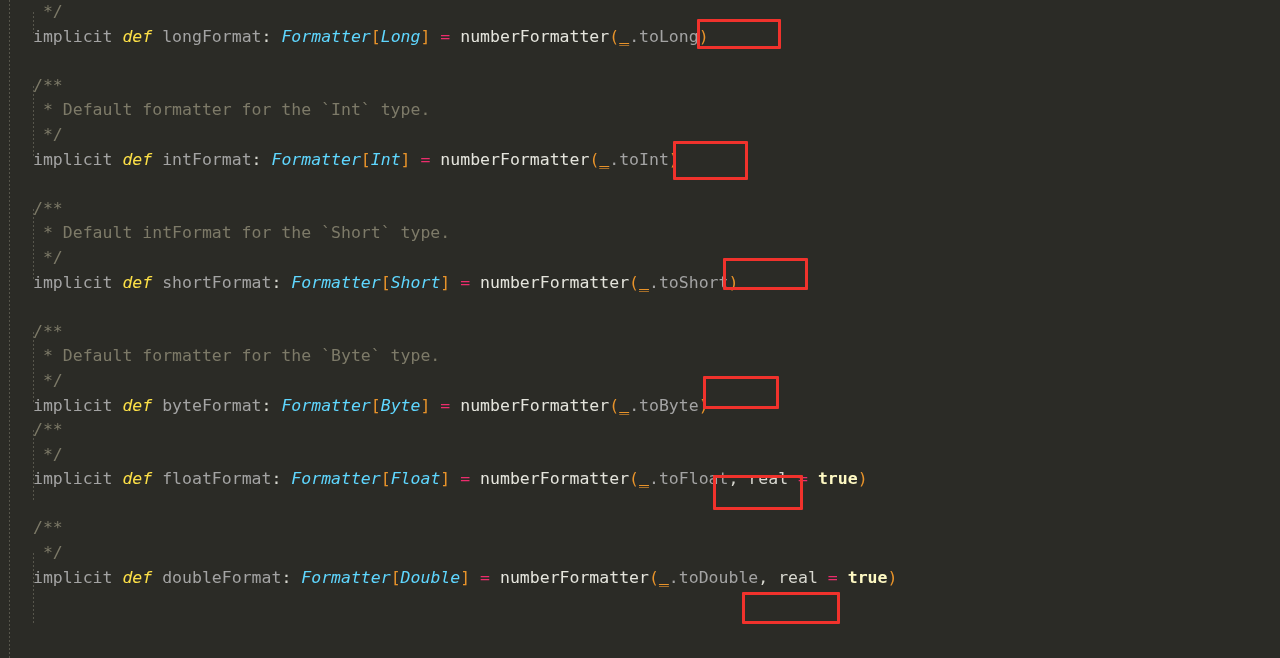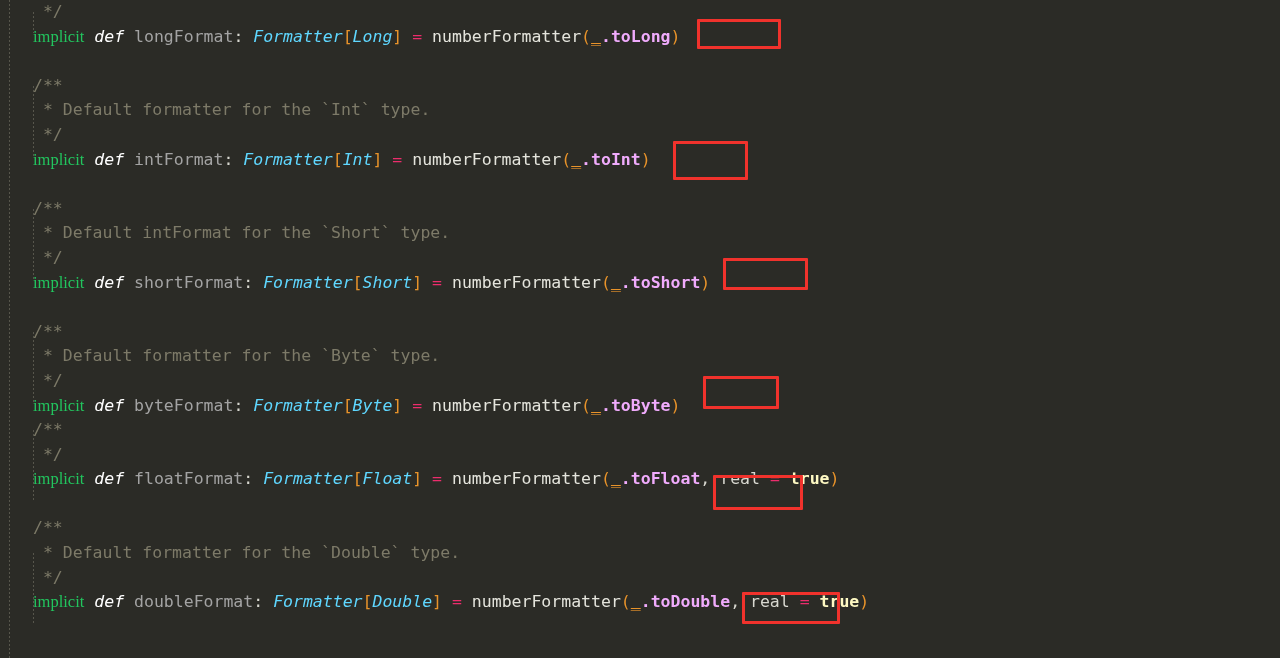--- a/index.html
+++ b/index.html
@@ -61,30 +61,30 @@
     line-height: 24.6px;
     white-space: pre;
     font-size: 16.5px;
     letter-spacing: 0px;
     color: #d8d8d0;
     padding-left: 33px;
     box-sizing: border-box;
   }
 
   
-  .t-kw        { color: #22c55e; font-family: Liberation Serif, serif; }                          
-  .t-def       { color: #ffffff; font-style: italic; margin-top: 20px; }      
+  .t-kw        { color: #a3a3a3; }                          
+  .t-def       { color: #fde047; font-style: italic; margin-top: 20px; }      
   .t-name      { color: #a3a3a3; }                          
   .t-type      { color: #5fd7ff; font-style: italic; }      
   .t-punct     { color: #d8d8d0; }                          
   .t-brk       { color: #e8932a; }                          
   .t-op        { color: #ec2d6c; }                          
   .t-call      { color: #e4e4dc; }                          
   .t-under     { color: #e8932a; text-decoration: underline; } 
-  .t-method    { color: #f0abfc; font-weight: bold; }                          
+  .t-method    { color: #a3a3a3; }                          
   .t-param     { color: #d8d8d0; text-align: right; }                          
   .t-bool      { color: #fef9c3; font-weight: bold; }                          
   .t-cmt       { color: #7d7a68; }                          
   .t-cmt-d     { color: #7d7a68; }                          
 
   
   .annot-box {
     position: absolute;
     border: 3px solid #f0322c;
     box-sizing: border-box;
@@ -115,21 +115,20 @@
       <div class="line"><span class="t-punct"></span></div>
       <div class="line" style="padding-left: 33px;"><span class="t-cmt-d" style="margin-left: 0px;">/**</span></div>
       <div class="line"><span class="t-cmt"> * Default formatter for the `Byte` type.</span></div>
       <div class="line"><span class="t-cmt-d"> */</span></div>
       <div class="line"><span class="t-kw">implicit</span><span class="t-punct"> </span><span class="t-def">def</span><span class="t-punct"> </span><span class="t-name">byteFormat</span><span class="t-punct">: </span><span class="t-type">Formatter</span><span class="t-brk">[</span><span class="t-type">Byte</span><span class="t-brk">]</span><span class="t-punct"> </span><span class="t-op">=</span><span class="t-punct"> </span><span class="t-call">numberFormatter</span><span class="t-brk">(</span><span class="t-under">_</span><span class="t-method">.toByte</span><span class="t-brk">)</span></div>
       <div class="line" style="padding-left: 33px;"><span class="t-cmt-d" style="margin-left: 0px;">/**</span></div>
       <div class="line"><span class="t-cmt-d"> */</span></div>
       <div class="line"><span class="t-kw">implicit</span><span class="t-punct"> </span><span class="t-def">def</span><span class="t-punct"> </span><span class="t-name">floatFormat</span><span class="t-punct">: </span><span class="t-type">Formatter</span><span class="t-brk">[</span><span class="t-type">Float</span><span class="t-brk">]</span><span class="t-punct"> </span><span class="t-op">=</span><span class="t-punct"> </span><span class="t-call">numberFormatter</span><span class="t-brk">(</span><span class="t-under">_</span><span class="t-method">.toFloat</span><span class="t-punct">,</span><span class="t-punct"> </span><span class="t-param">real</span><span class="t-punct"> </span><span class="t-op">=</span><span class="t-punct"> </span><span class="t-bool">true</span><span class="t-brk">)</span></div>
       <div class="line"><span class="t-punct"></span></div>
       <div class="line" style="padding-left: 33px;"><span class="t-cmt-d" style="margin-left: 0px;">/**</span></div>
-      <div class="line"><span class="t-cmt"> * Default formatter for the `Double` type.</span></div>
       <div class="line"><span class="t-cmt-d"> */</span></div>
       <div class="line"><span class="t-kw">implicit</span><span class="t-punct"> </span><span class="t-def">def</span><span class="t-punct"> </span><span class="t-name">doubleFormat</span><span class="t-punct">: </span><span class="t-type">Formatter</span><span class="t-brk">[</span><span class="t-type">Double</span><span class="t-brk">]</span><span class="t-punct"> </span><span class="t-op">=</span><span class="t-punct"> </span><span class="t-call">numberFormatter</span><span class="t-brk">(</span><span class="t-under">_</span><span class="t-method">.toDouble</span><span class="t-punct">,</span><span class="t-punct"> </span><span class="t-param">real</span><span class="t-punct"> </span><span class="t-op">=</span><span class="t-punct"> </span><span class="t-bool">true</span><span class="t-brk">)</span></div>
       <div class="line"><span class="t-punct"></span></div>
     </div>
 
   <div id="annot-layer">
       <div class="annot-box" style="left: 697px; top: 19px; width: 84px; height: 30px; border-color: rgb(240, 50, 44);"></div>
       <div class="annot-box" style="left: 673px; top: 141px; width: 75px; height: 39px; border-color: rgb(240, 50, 44);"></div>
       <div class="annot-box" style="left: 723px; top: 258px; width: 85px; height: 32px; border-color: rgb(240, 50, 44);"></div>
       <div class="annot-box" style="left: 703px; top: 376px; width: 76px; height: 33px; border-color: rgb(240, 50, 44);"></div>

